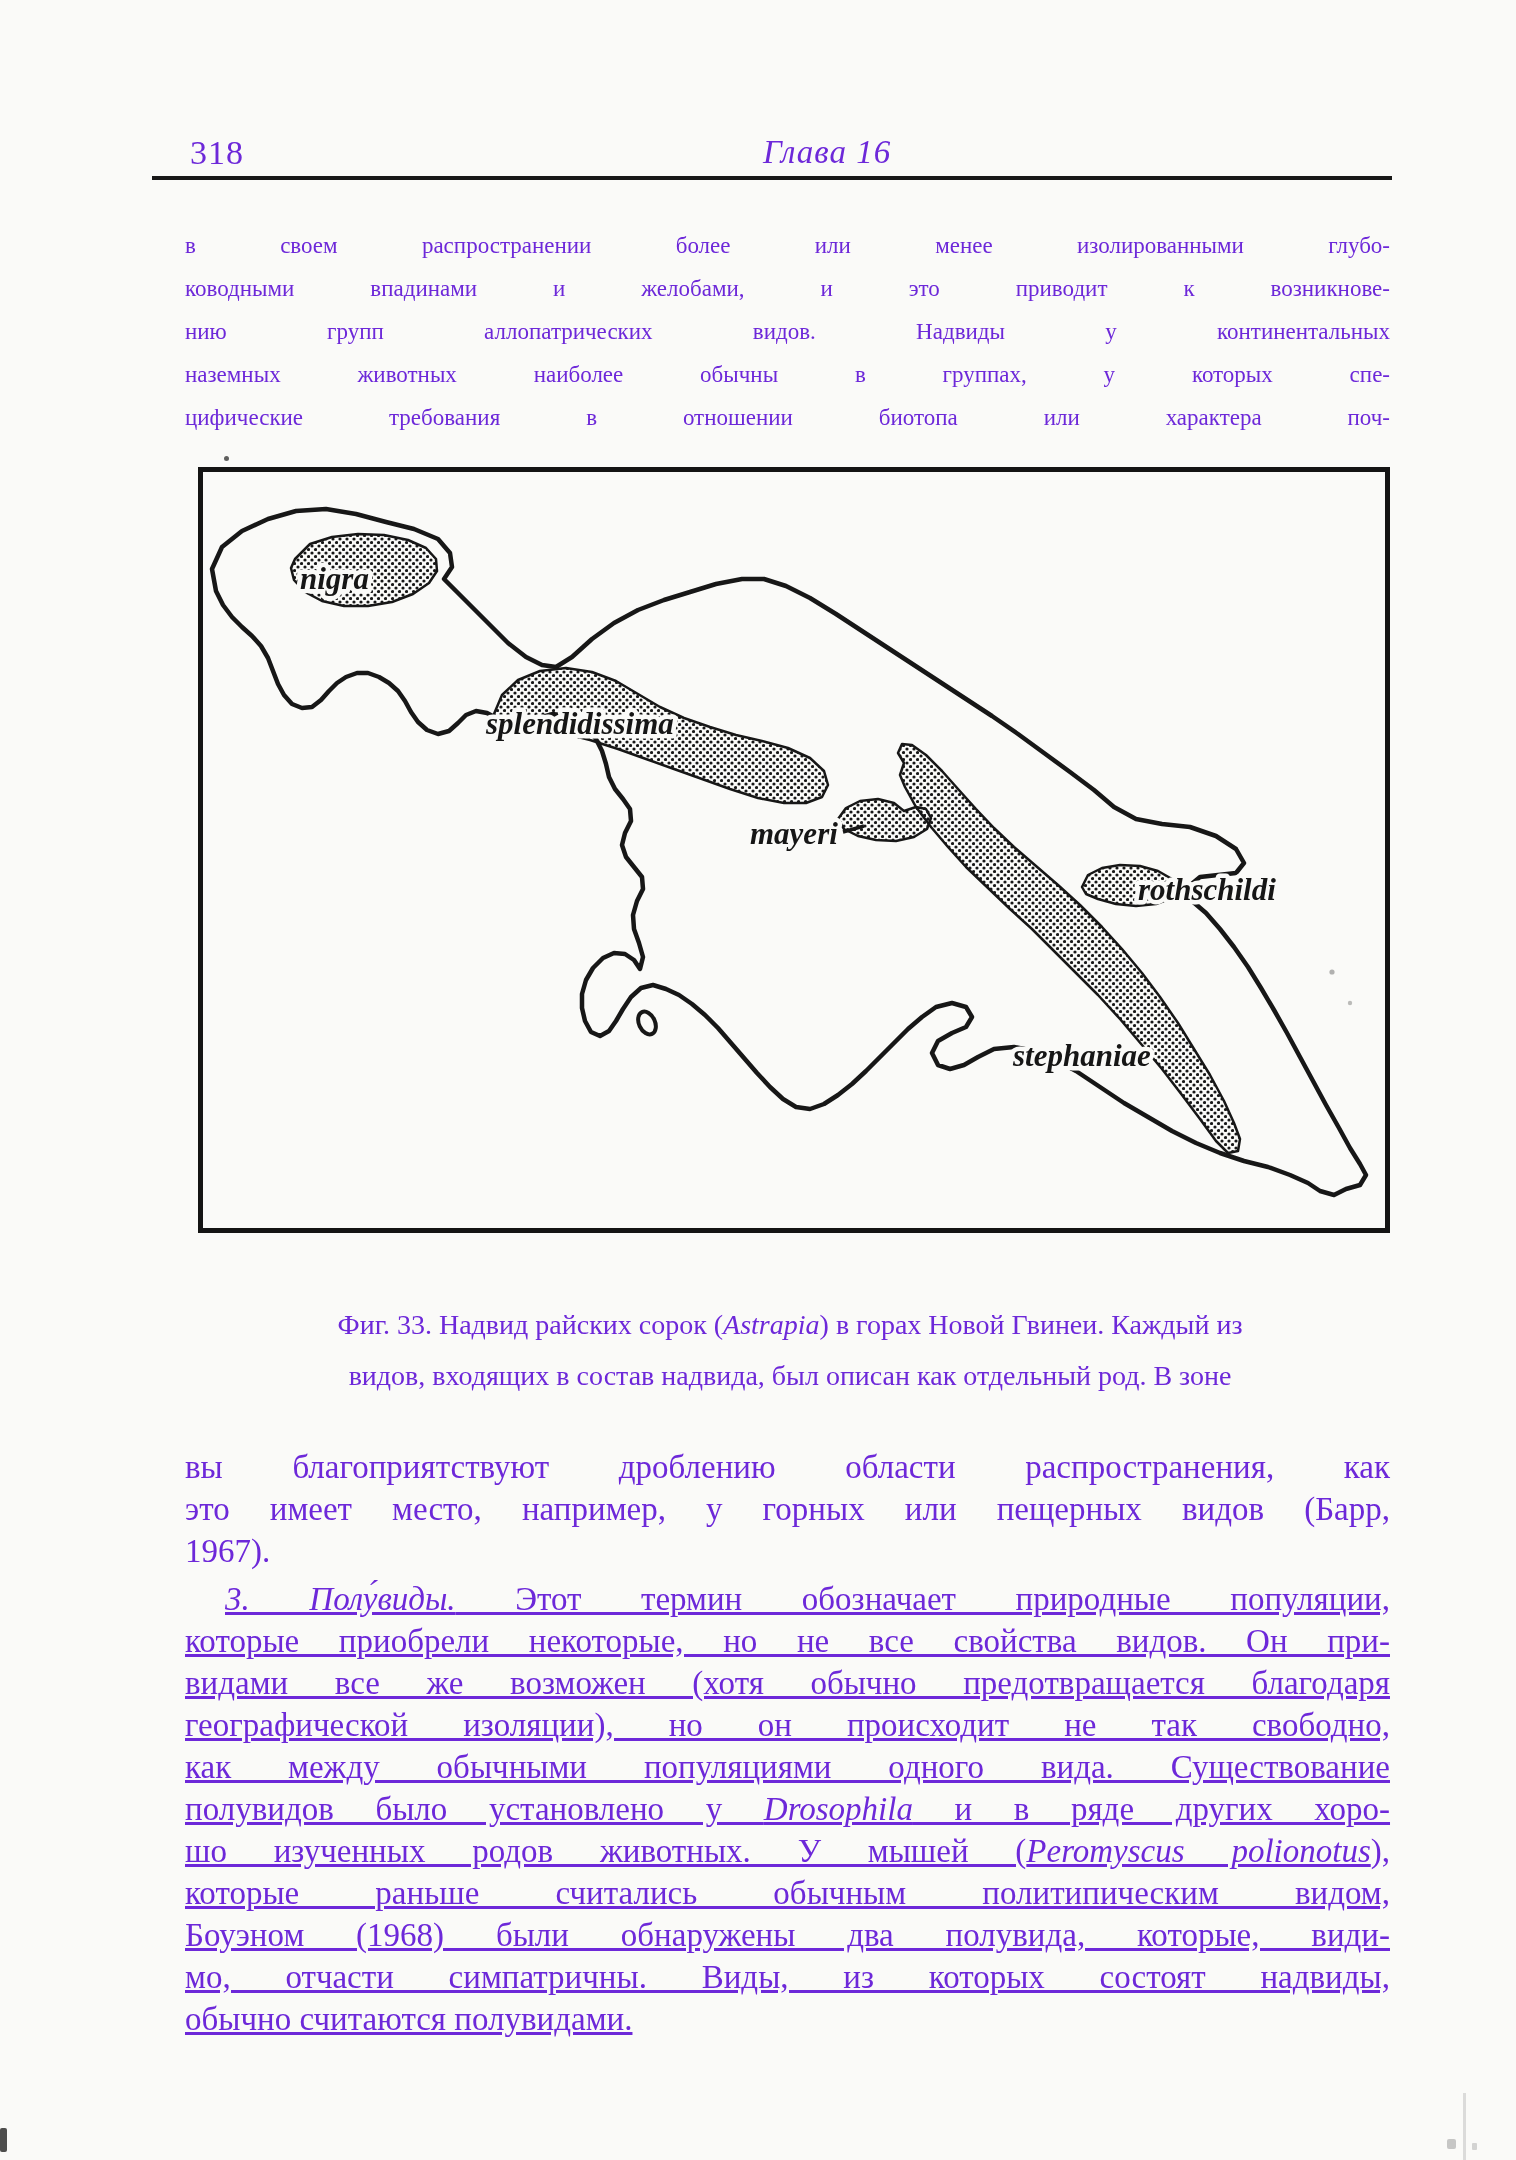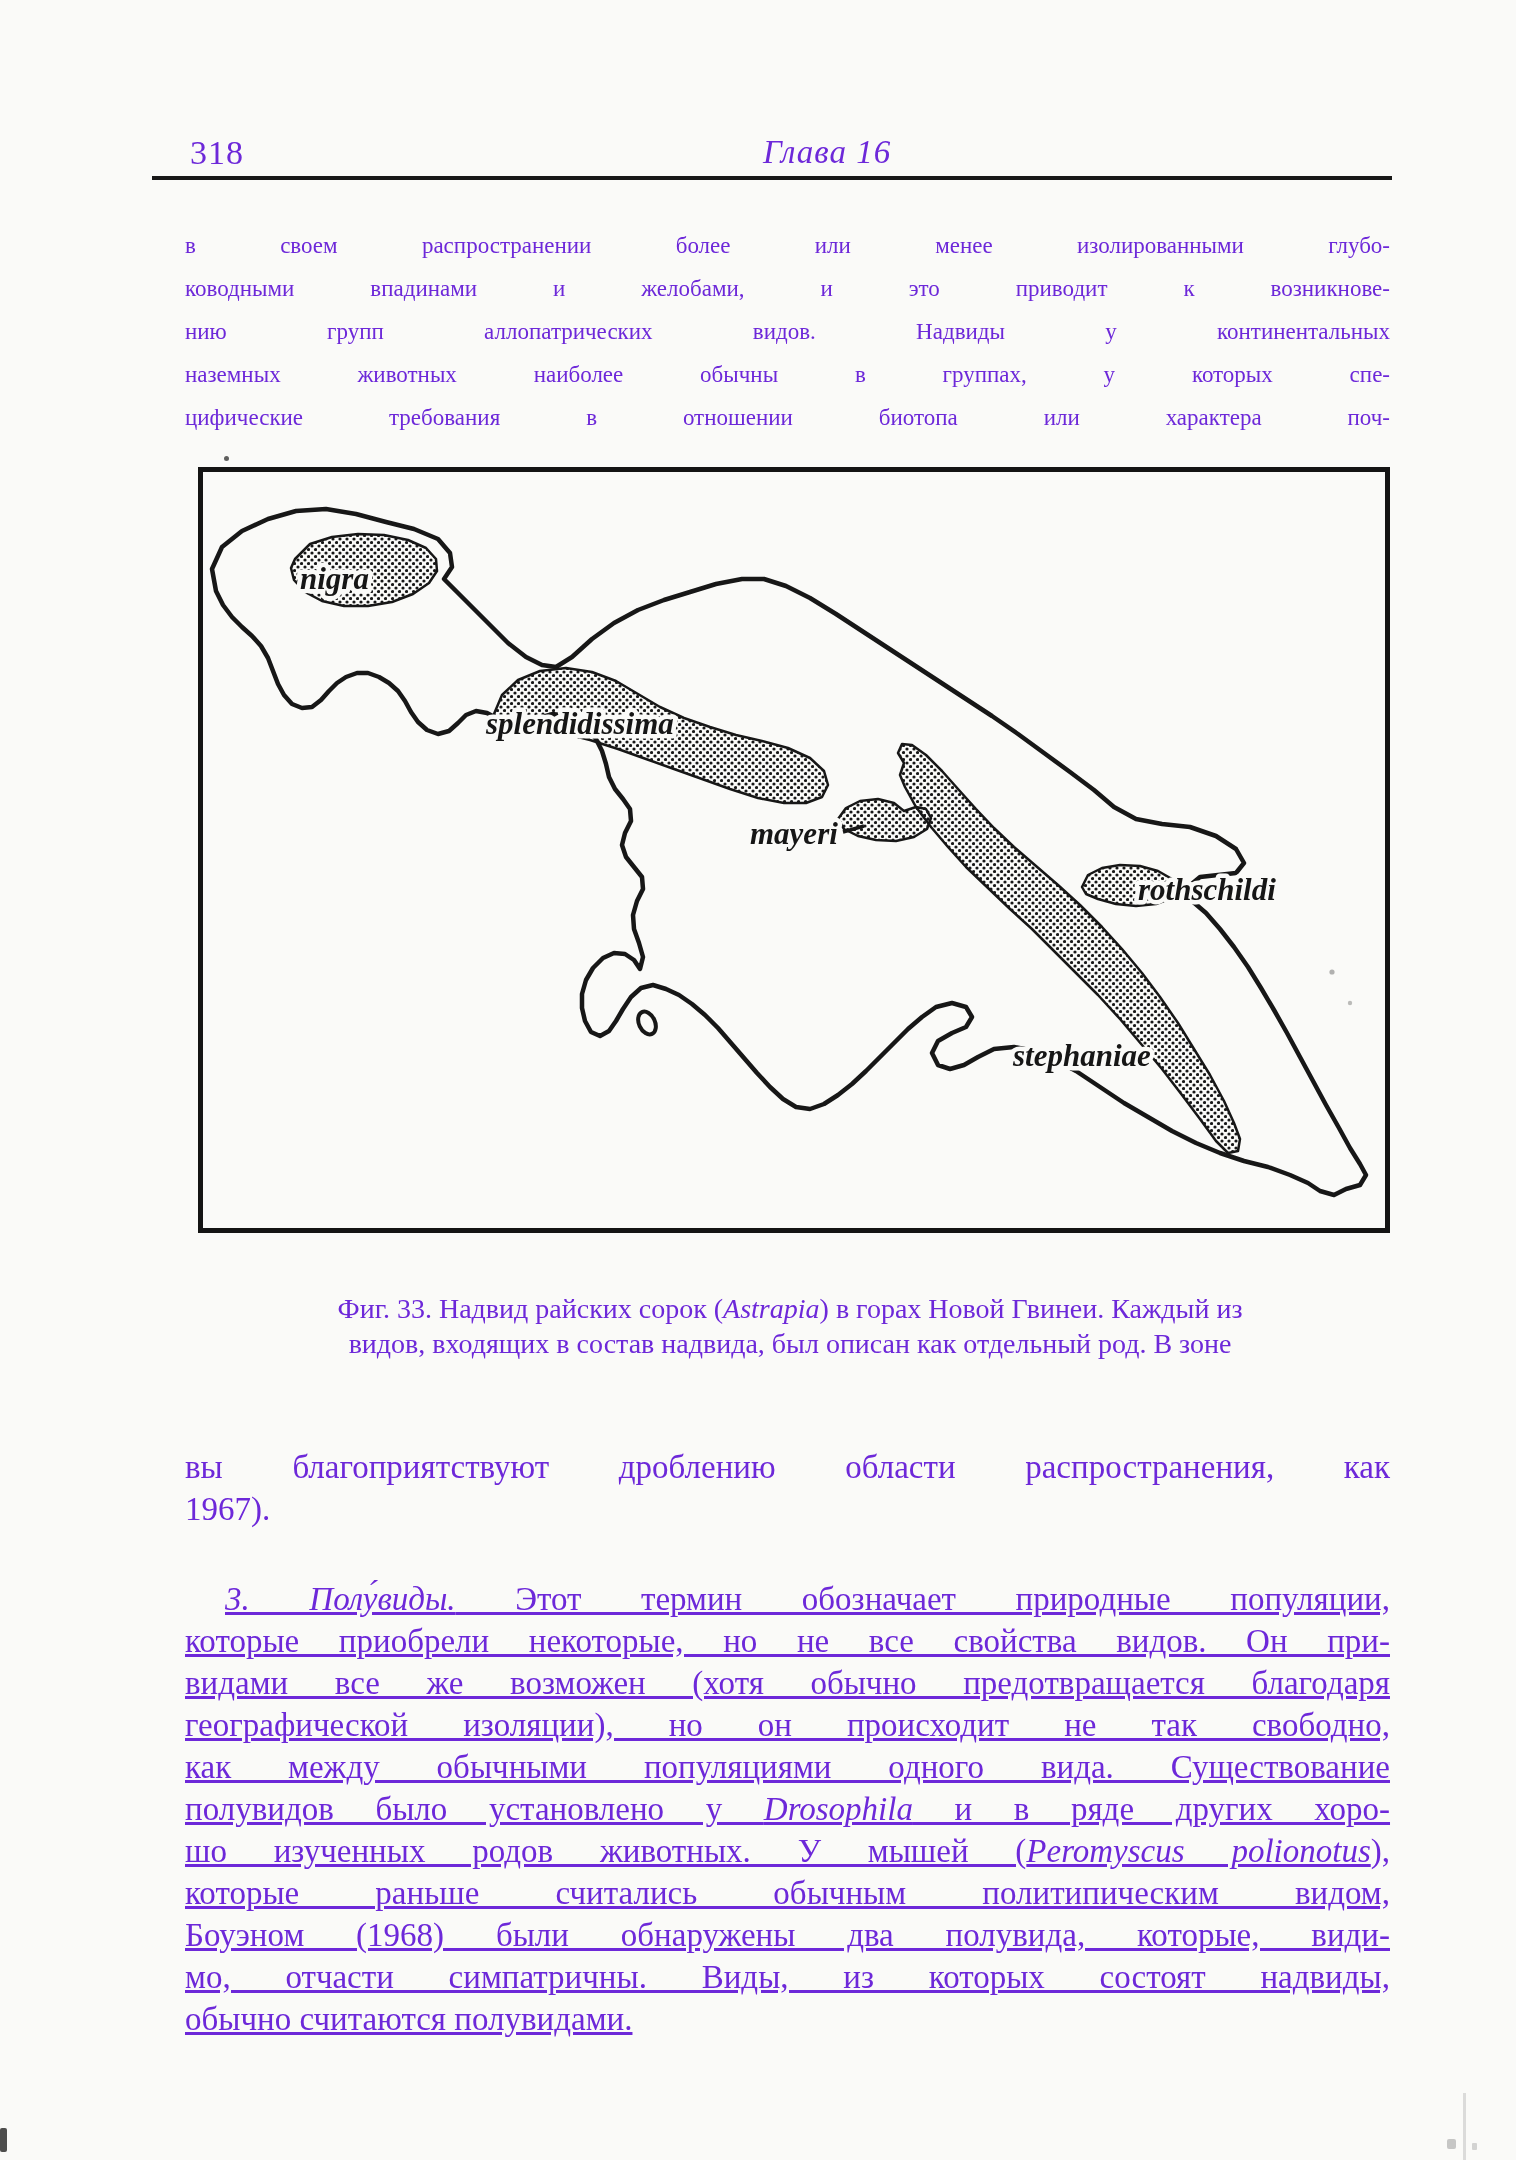--- a/index.html
+++ b/index.html
@@ -12,21 +12,21 @@
   .chapter{position:absolute;left:763px;top:134px;font-size:33px;font-style:italic;letter-spacing:1px;}
   .rule{position:absolute;left:152px;top:176px;width:1240px;height:4px;background:#181818;}
   .para{position:absolute;left:185px;width:1205px;}
   .para-top{top:224px;font-size:23px;line-height:43px;}
   .para-b1{top:1446px;font-size:33px;line-height:42px;}
   .para-b2{top:1578px;font-size:33px;line-height:42px;text-decoration:underline;}
   .caption{position:absolute;left:190px;top:1291px;width:1200px;font-size:28px;line-height:35px;}
   .tline{text-align:justify;text-align-last:justify;white-space:normal;}
   .tline.last{text-align-last:left;}
   .tline.ind{padding-left:40px;}
-  .caption .tline{text-align:right;text-align-last:center;}
+  .caption .tline{text-align:right;text-align-last:center;margin-top:16px;}
   .it{font-style:italic;}
   .figure-svg{position:absolute;left:198px;top:467px;width:1192px;height:766px;}
   .map-outline{fill:none;stroke:#171717;stroke-width:4.5;stroke-linejoin:round;stroke-linecap:round;}
   .map-patch{fill:url(#stip);stroke:#171717;stroke-width:2.5;stroke-linejoin:round;}
   .map-label{font-family:"Liberation Serif",serif;font-style:italic;font-weight:bold;font-size:31px;
     fill:#161616;stroke:#fafaf8;stroke-width:9px;paint-order:stroke;stroke-linejoin:round;}
   .map-frame{fill:none;stroke:#141414;stroke-width:5;}
   .speck{position:absolute;border-radius:50%;}
   .speck-frame-dot{left:224px;top:456px;width:5px;height:5px;background:#2b2b2b;opacity:.75;}
   .edge-mark-left{position:absolute;left:0;top:2128px;width:7px;height:24px;background:#2f2f2f;border-radius:2px;opacity:.85;}
@@ -87,20 +87,21 @@
     <rect class="map-frame" x="2.5" y="2.5" width="1187" height="761"></rect>
   </svg>
 
   <div class="caption">
       <div class="tline"><span>Фиг. 33. Надвид райских сорок (</span><span class="it">Astrapia</span><span>) в горах Новой Гвинеи. Каждый из</span></div>
       <div class="tline"><span>видов, входящих в состав надвида, был описан как отдельный род. В зоне</span></div>
     </div>
 
   <div class="para para-b1">
       <div class="tline"><span>вы благоприятствуют дроблению области распространения, как</span></div>
+      <div class="tline"><span>это имеет место, например, у горных или пещерных видов (Барр,</span></div>
       <div class="tline last"><span>1967).</span></div>
     </div>
   <div class="para para-b2">
       <div class="tline ind"><span class="it">3. Полу́виды.</span><span> Этот термин обозначает природные популяции,</span></div>
       <div class="tline"><span>которые приобрели некоторые, но не все свойства видов. Он при-</span></div>
       <div class="tline"><span>видами все же возможен (хотя обычно предотвращается благодаря</span></div>
       <div class="tline"><span>географической изоляции), но он происходит не так свободно,</span></div>
       <div class="tline"><span>как между обычными популяциями одного вида. Существование</span></div>
       <div class="tline"><span>полувидов было установлено у </span><span class="it">Drosophila</span><span> и в ряде других хоро-</span></div>
       <div class="tline"><span>шо изученных родов животных. У мышей (</span><span class="it">Peromyscus polionotus</span><span>),</span></div>

